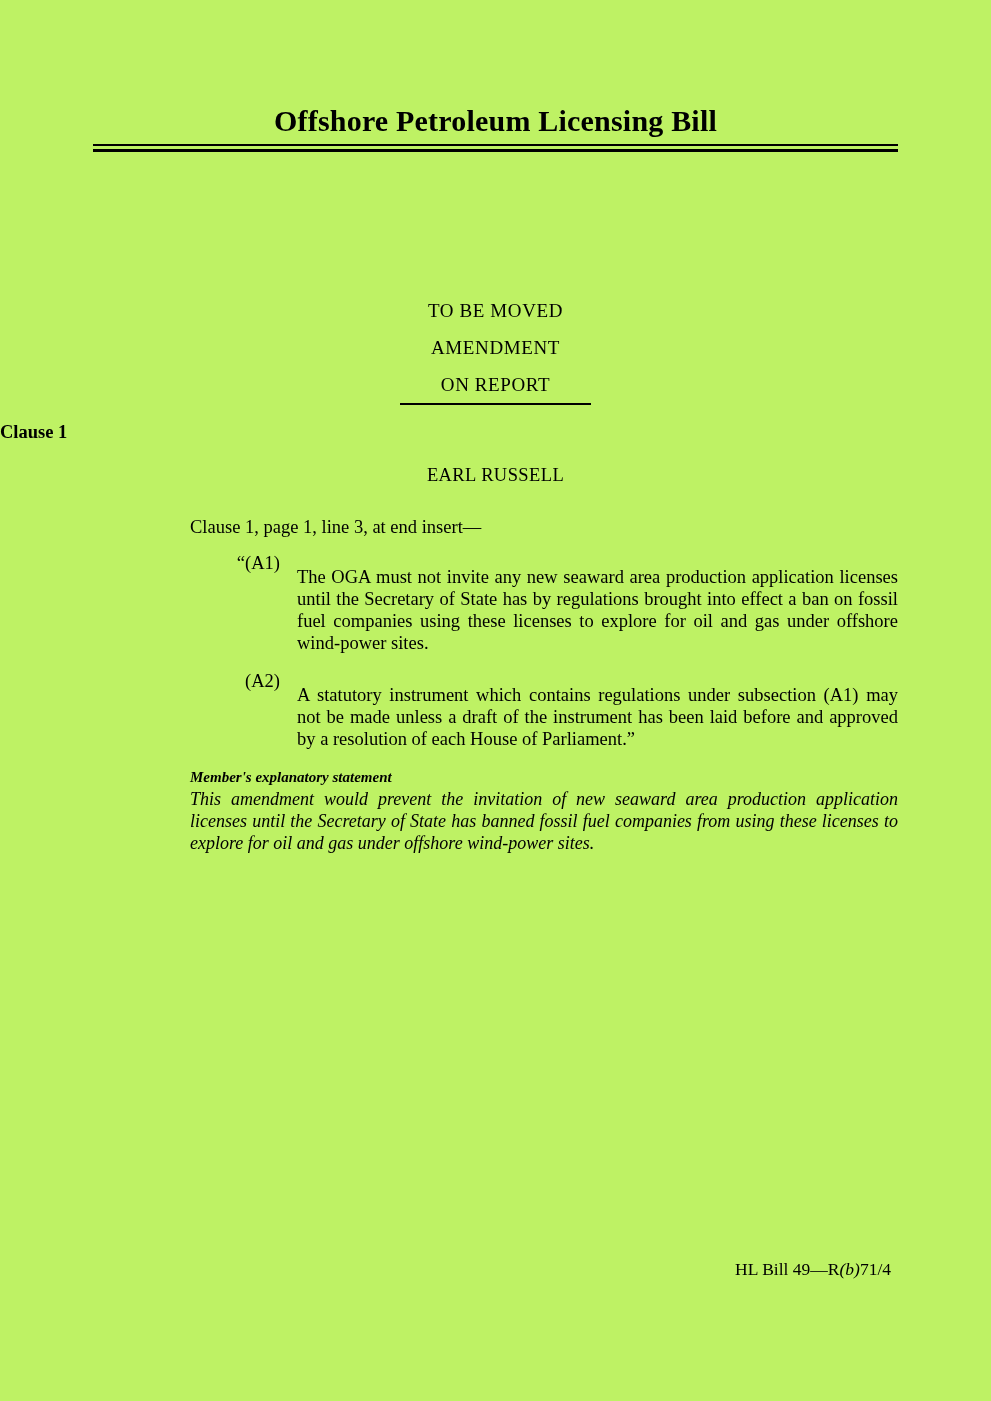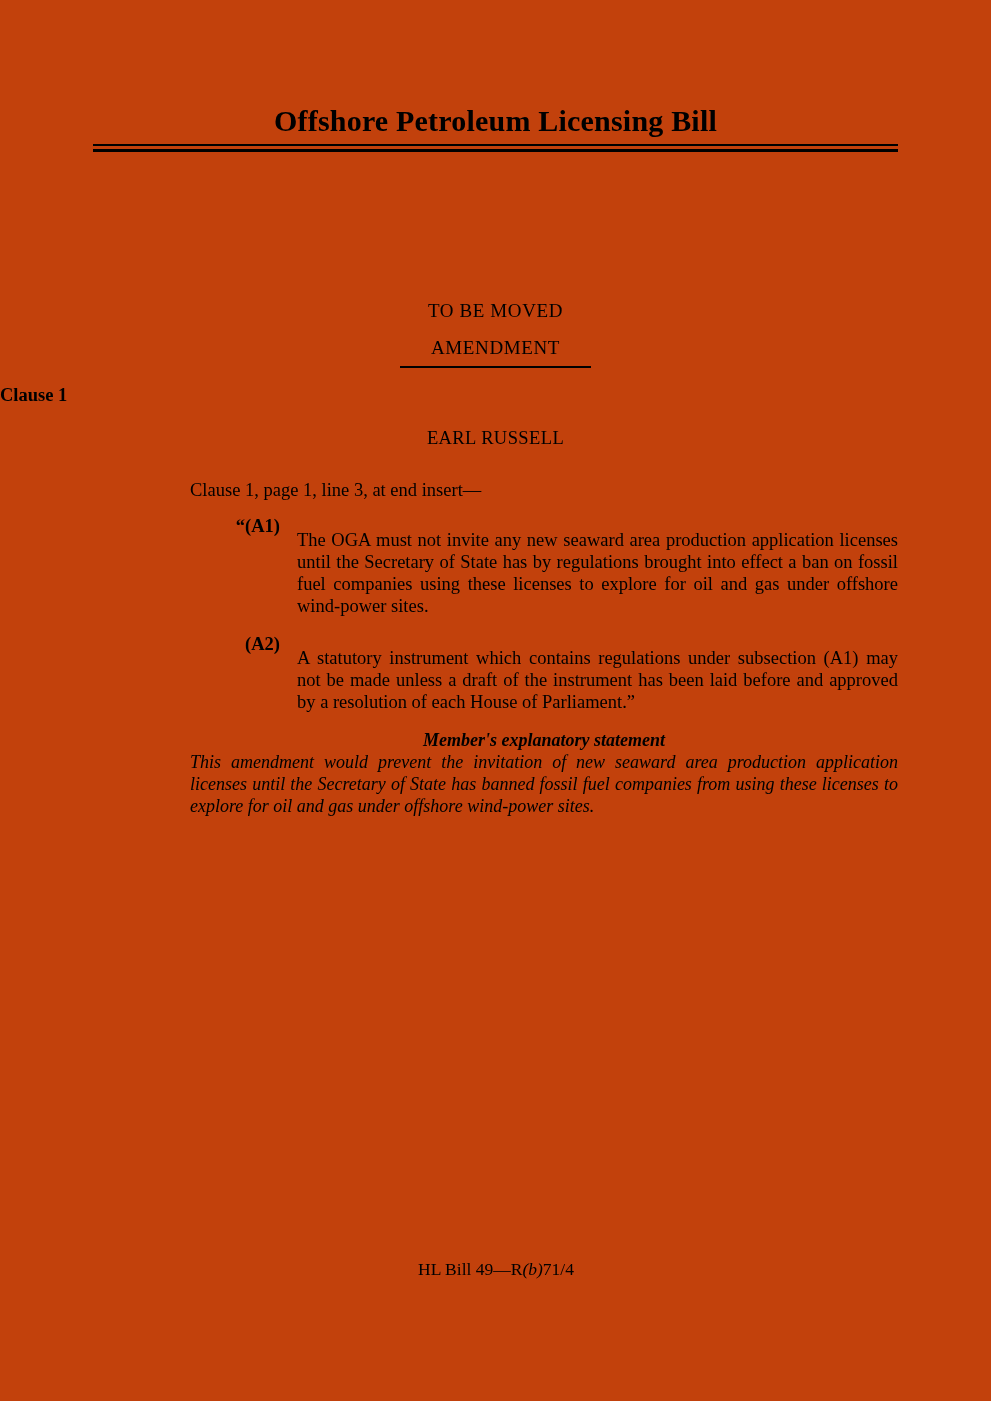--- a/index.html
+++ b/index.html
@@ -11,21 +11,21 @@
     width: 991px;
     height: 1401px;
     position: relative;
     font-family: "Liberation Serif", "DejaVu Serif", serif;
     color: #000000;
     overflow: hidden;
   }
   .doc-page {
     position: absolute;
     inset: 0;
-    background: #c2410c;
+    background: #bef264;
   }
   .bill-title {
     margin-top: 104px;
     text-align: center;
     font-size: 30px;
     font-weight: 700;
     letter-spacing: 0.2px;
   }
   .title-rule {
     width: 805px;
@@ -76,70 +76,69 @@
     line-height: 22px;
   }
   .amendment-para.second {
     margin-top: 16px;
   }
   .amendment-num {
     flex: none;
     width: 90px;
     text-align: right;
     white-space: pre;
-    font-weight: bold;
   }
   .amendment-text {
     flex: 1;
     margin-left: 17px;
     text-align: justify;
     margin-top: 14px;
   }
   .explanatory-block {
     margin: 16px 93px 0 190px;
   }
   .explanatory-heading {
     font-style: italic;
     font-weight: 700;
-    font-size: 18px;
+    font-size: 15px;
     line-height: 22px;
-    text-align: center;
   }
   .explanatory-text {
     font-style: italic;
     font-size: 18px;
     line-height: 22px;
     text-align: justify;
   }
   .page-footer {
     position: absolute;
     left: 93px;
-    right: 92px;
+    right: 100px;
     top: 1258px;
     display: flex;
-    justify-content: center;
+    justify-content: flex-end;
     font-size: 17.5px;
     line-height: 22px;
   }
   .footer-italic {
     font-style: italic;
   }
 </style>
 </head>
 <body>
 
 <div class="doc-page">
 
   <div class="bill-title">Offshore Petroleum Licensing Bill</div>
 
   <div class="title-rule"></div>
 
   <div class="heading-block">
     <div class="heading-line">TO BE MOVED</div>
     <div class="heading-line">AMENDMENT</div>
+    <div class="heading-line">ON REPORT</div>
     <hr class="report-rule">
   </div>
 
   <div class="clause-heading">Clause 1</div>
 
   <div class="member-name">EARL RUSSELL</div>
 
   <div class="instruction-line">Clause 1, page 1, line 3, at end insert—</div>
 
   <div class="amendment-para">

